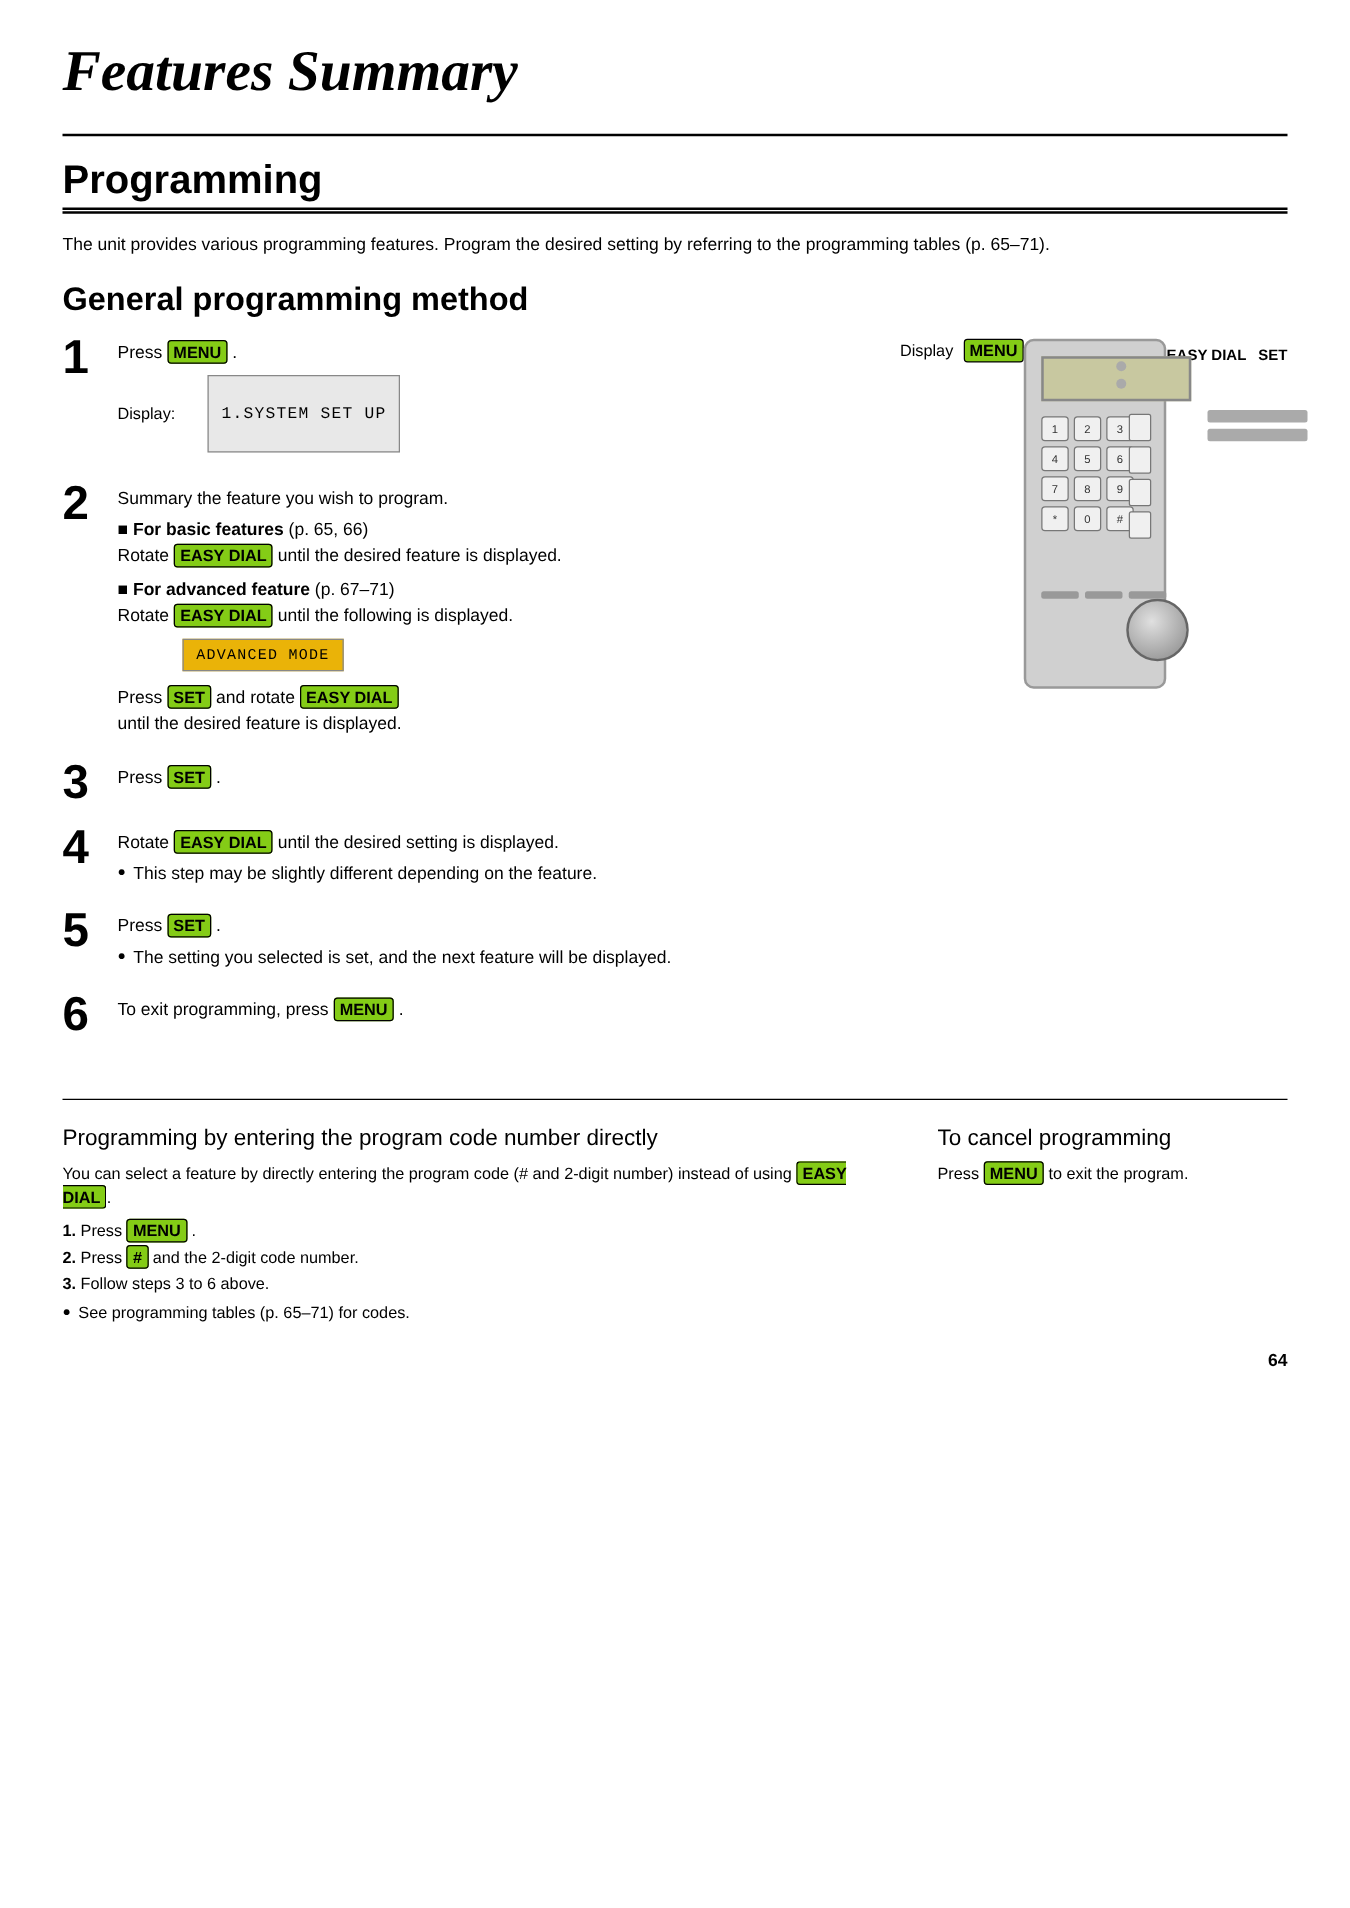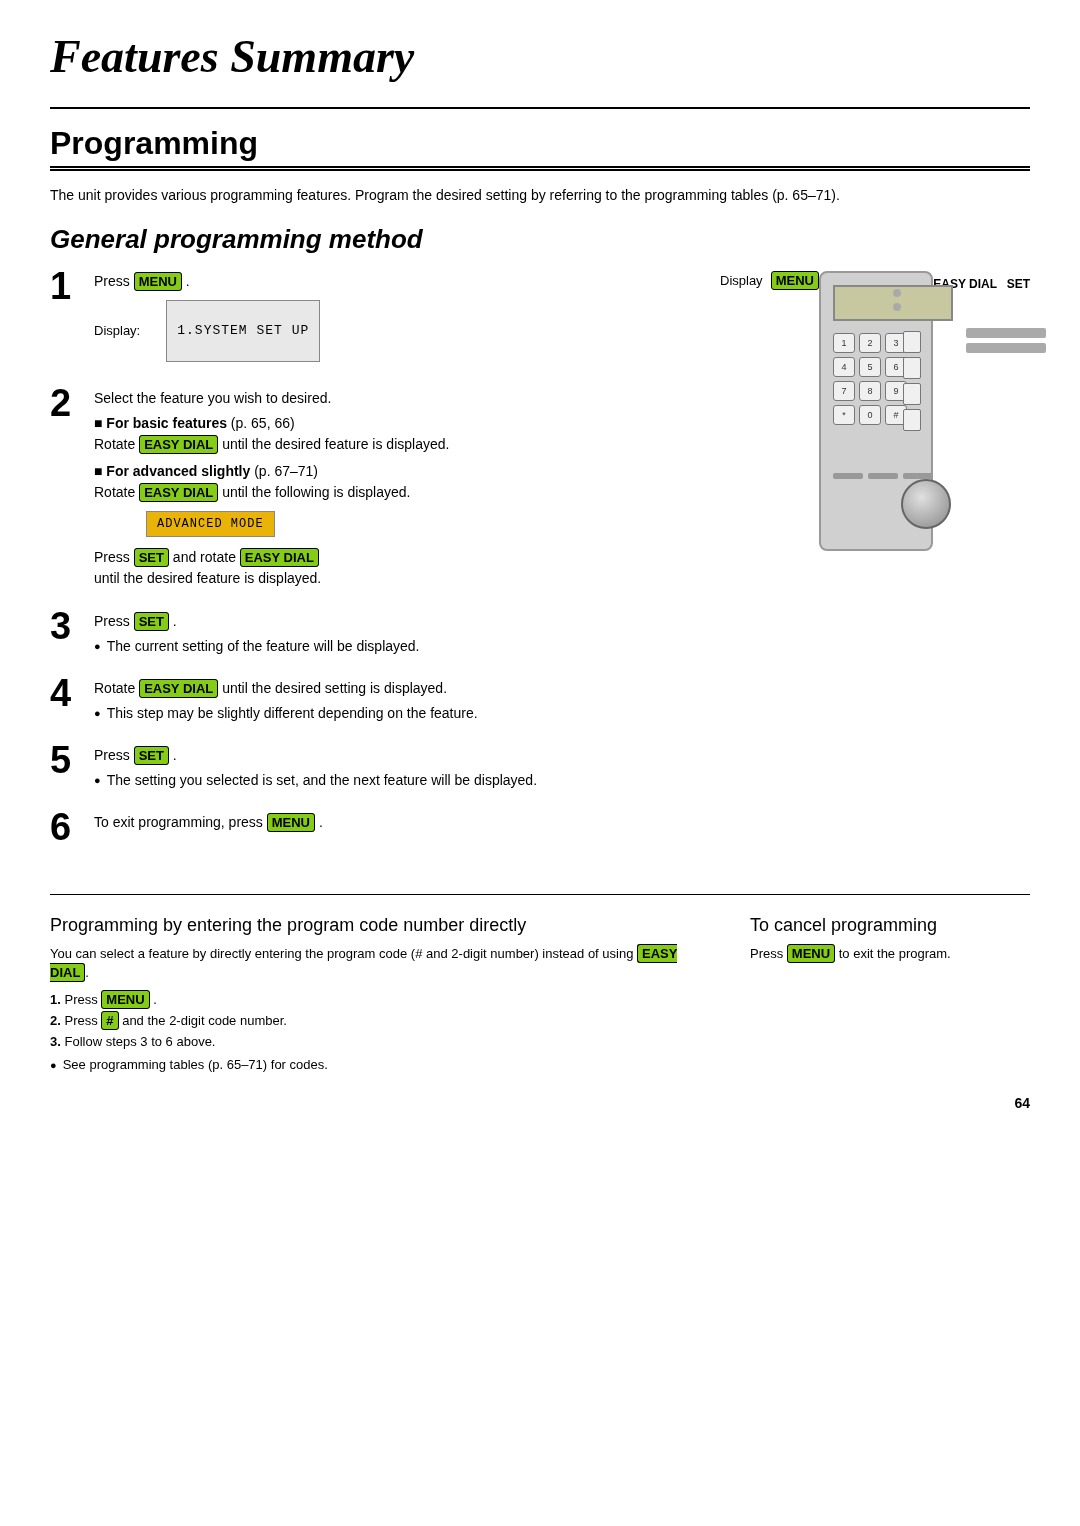--- a/index.html
+++ b/index.html
@@ -35,21 +35,20 @@
     .intro-text {
       font-size: 14px;
       margin: 14px 0 18px 0;
       line-height: 1.5;
     }
 
     .subsection-title {
       font-size: 26px;
       font-weight: bold;
       margin-bottom: 16px;
-      font-style: italic;
     }
 
     .main-content {
       display: flex;
       gap: 20px;
     }
 
     .left-col {
       flex: 1;
     }
@@ -367,44 +366,41 @@
         <div class="display-row">
           <span class="display-label">Display:</span>
           <span class="display-box">1.SYSTEM SET UP</span>
         </div>
       </div>
     </div>
 
     <div class="step">
       <div class="step-num">2</div>
       <div class="step-content">
-        <p>Select the feature you wish to desired.</p>
+        <p>Summary the feature you wish to program.</p>
         <p>
           ■ <span class="bold">For basic features</span><span> (p. 65, 66)</span><br>
           Rotate <kbd>EASY DIAL</kbd> until the desired feature is displayed.
         </p>
         <p style="margin-top:6px;">
-          ■ <span class="bold">For advanced slightly</span><span> (p. 67–71)</span><br>
+          ■ <span class="bold">For advanced feature</span><span> (p. 67–71)</span><br>
           Rotate <kbd>EASY DIAL</kbd> until the following is displayed.
         </p>
         <div class="advanced-display">ADVANCED MODE</div>
         <p style="margin-top:6px;">
           Press <kbd>SET</kbd> and rotate <kbd>EASY DIAL</kbd><br>
           until the desired feature is displayed.
         </p>
       </div>
     </div>
 
     <div class="step">
       <div class="step-num">3</div>
       <div class="step-content">
         <p>Press <kbd>SET</kbd> .</p>
-        <div class="bullet-item">
-          <span>The current setting of the feature will be displayed.</span>
-        </div>
       </div>
     </div>
 
     <div class="step">
       <div class="step-num">4</div>
       <div class="step-content">
         <p>Rotate <kbd>EASY DIAL</kbd> until the desired setting is displayed.</p>
         <div class="bullet-item">
           <span>This step may be slightly different depending on the feature.</span>
         </div>

